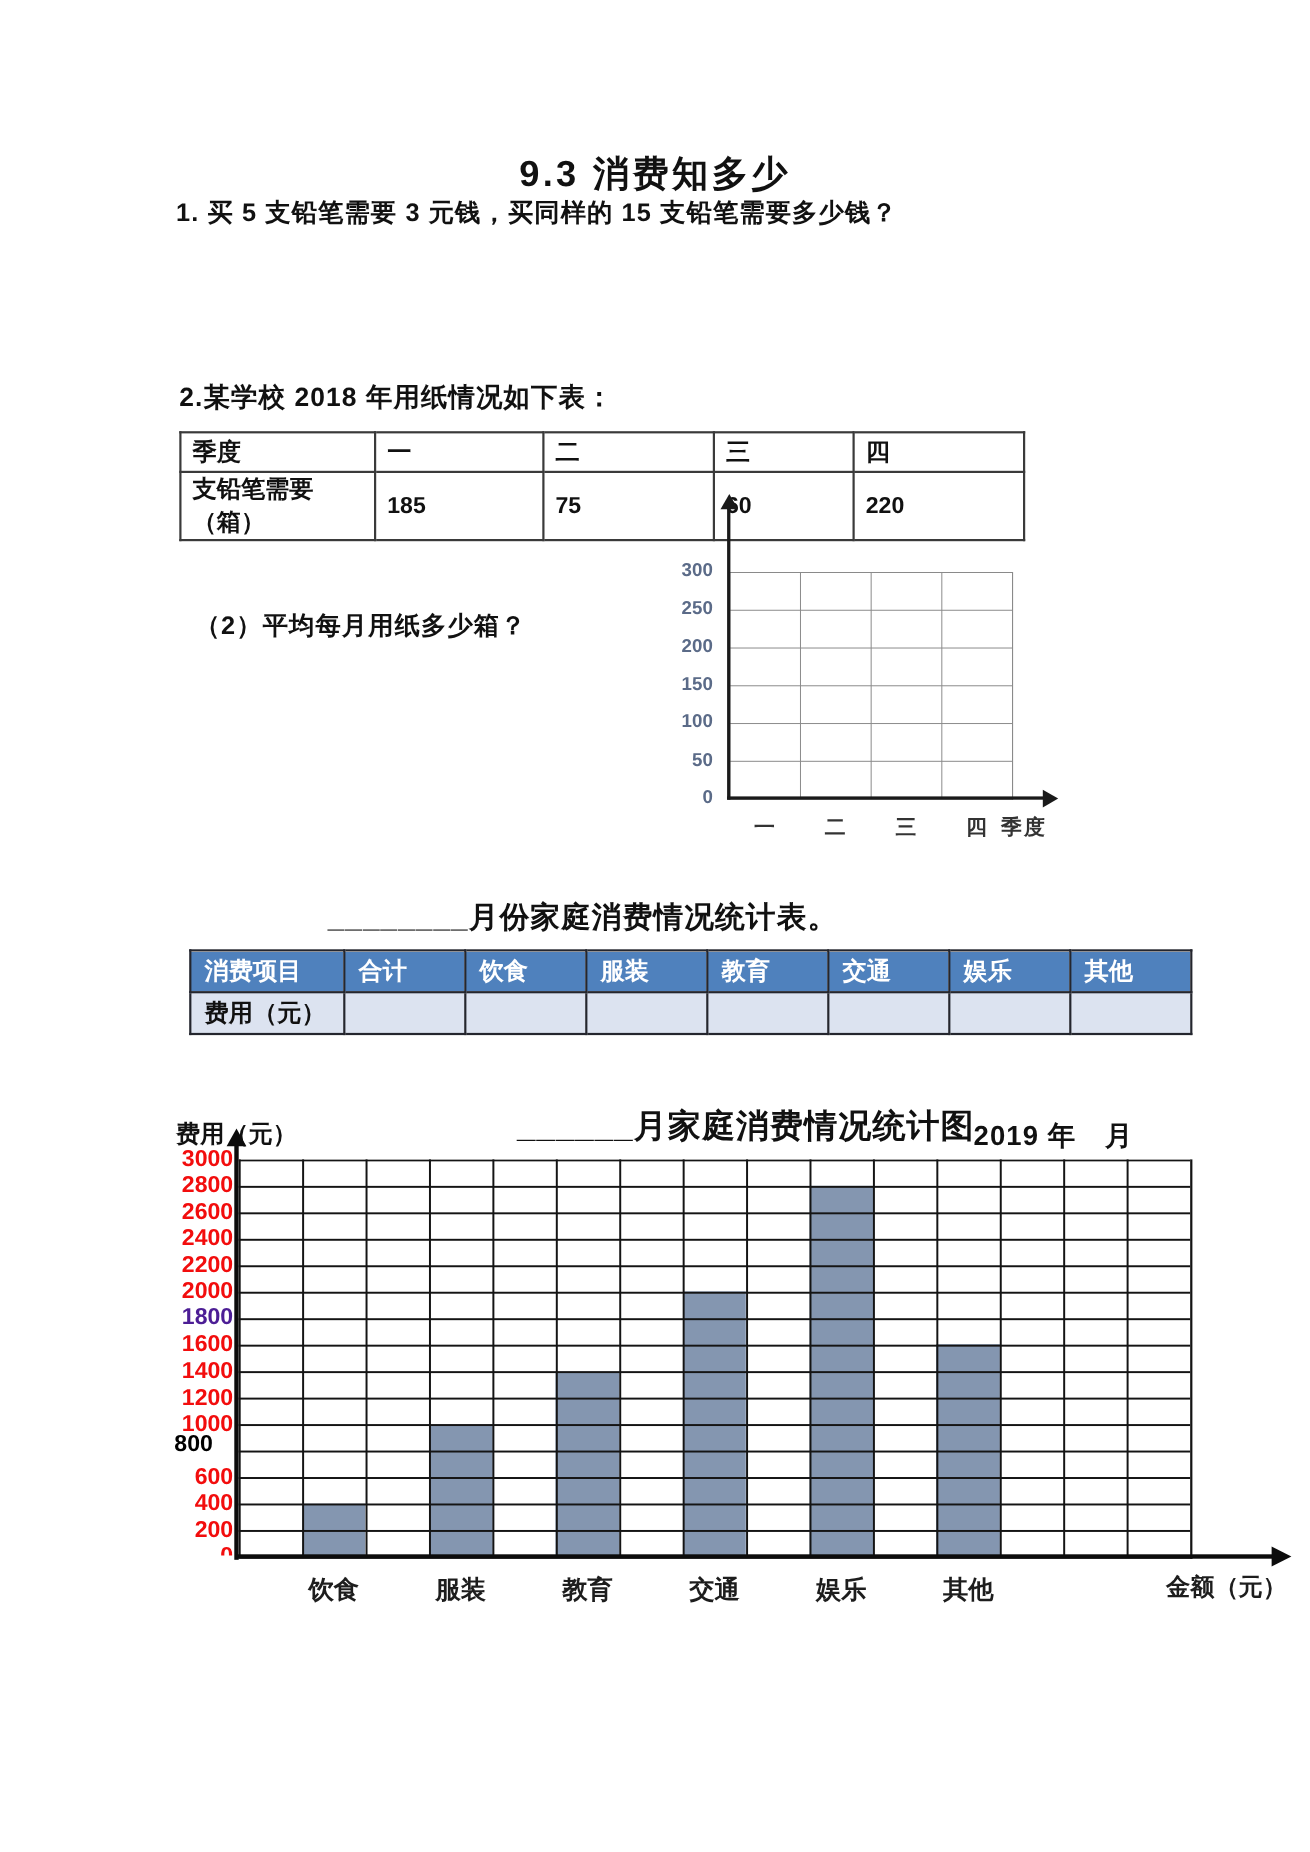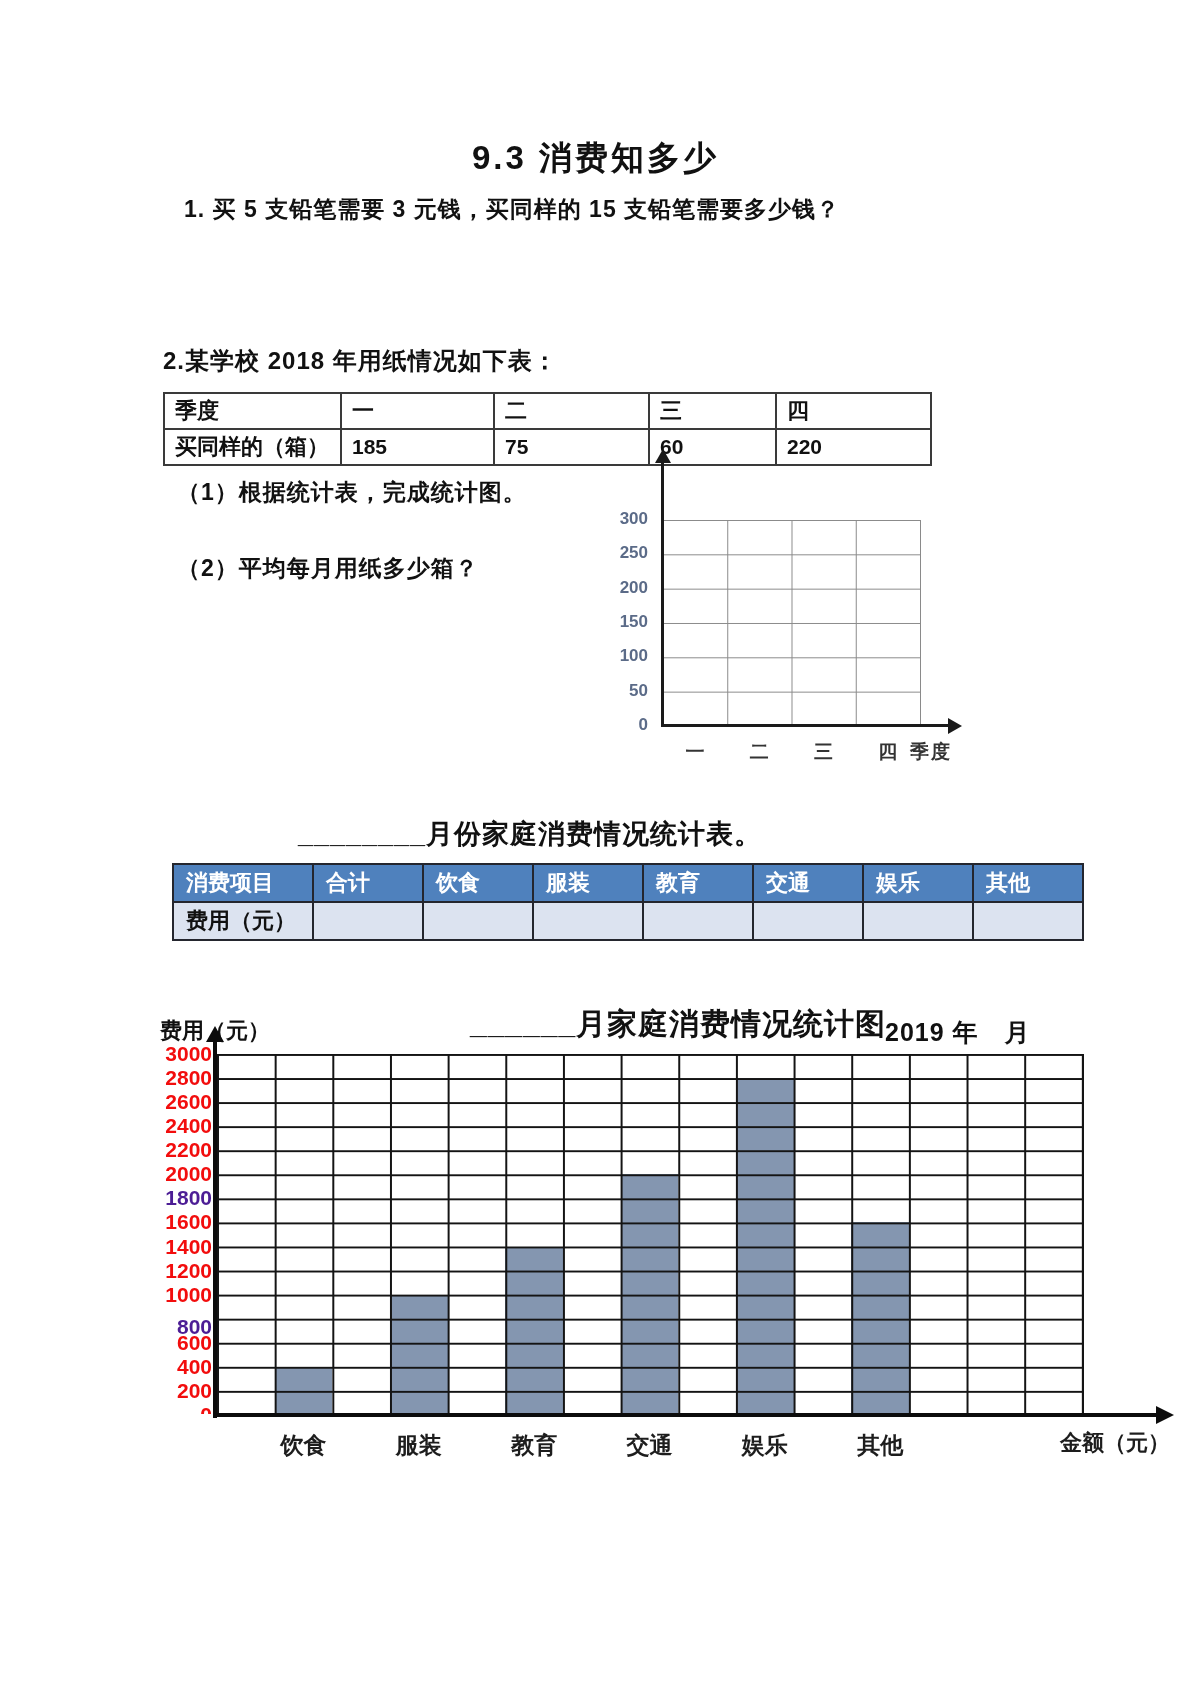--- a/index.html
+++ b/index.html
@@ -51,51 +51,50 @@
   .c2-xtick{position:absolute;top:430px;text-align:center;font-size:23px;font-weight:600;color:#1d1d1d;}
   .c2-xlab{left:920px;top:428px;font-size:22px;font-weight:600;color:#1d1d1d;}
 </style>
 </head>
 <body>
 
 <div class="page">
 
   <div class="abs page-title">9.3 消费知多少</div>
 
-  <div class="abs q-text cjk" style="left:160px;top:194px;margin-left:24px;">1.  买 5 支铅笔需要 3 元钱，买同样的 15 支铅笔需要多少钱？</div>
+  <div class="abs q-text cjk" style="left:160px;top:178px;">1.  买 5 支铅笔需要 3 元钱，买同样的 15 支铅笔需要多少钱？</div>
 
   <div class="abs q-text cjk" style="left:163px;top:345px;font-size:24px;">2.某学校 2018 年用纸情况如下表：</div>
 
   <table class="abs t1">
     <colgroup>
         <col style="width:177px">
         <col style="width:153px">
         <col style="width:155px">
         <col style="width:127px">
         <col style="width:155px">
       </colgroup>
     <tbody>
         <tr>
       <td>季度</td>
       <td>一</td>
       <td>二</td>
       <td>三</td>
       <td>四</td>
     </tr>
     <tr>
-      <td>买同样的（箱）</td>
+      <td>支铅笔需要（箱）</td>
       <td class="num">185</td>
       <td class="num">75</td>
       <td class="num">60</td>
       <td class="num">220</td>
     </tr>
   </tbody>
     </table>
 
-  <div class="abs q-text cjk" style="left:177px;top:477px;">（1）根据统计表，完成统计图。</div>
   <div class="abs q-text cjk" style="left:177px;top:553px;">（2）平均每月用纸多少箱？</div>
 
   <div class="abs c1" id="c1">
     <div class="abs c1-plot"></div>
     <div class="abs c1-yaxis"></div>
     <div class="abs c1-yarrow"></div>
     <div class="abs c1-xaxis"></div>
     <div class="abs c1-xarrow"></div>
     <div id="c1-ylabels">
         <div class="c1-ytick" style="top: 64px;">300</div>
@@ -174,21 +173,21 @@
         <div class="c2-ytick" style="top: 66.0667px; color: rgb(242, 13, 13);">2800</div>
         <div class="c2-ytick" style="top: 90.1333px; color: rgb(242, 13, 13);">2600</div>
         <div class="c2-ytick" style="top: 114.2px; color: rgb(242, 13, 13);">2400</div>
         <div class="c2-ytick" style="top: 138.267px; color: rgb(242, 13, 13);">2200</div>
         <div class="c2-ytick" style="top: 162.333px; color: rgb(242, 13, 13);">2000</div>
         <div class="c2-ytick" style="top: 186.4px; color: #4c1d95;">1800</div>
         <div class="c2-ytick" style="top: 210.467px; color: rgb(242, 13, 13);">1600</div>
         <div class="c2-ytick" style="top: 234.533px; color: rgb(242, 13, 13);">1400</div>
         <div class="c2-ytick" style="top: 258.6px; color: rgb(242, 13, 13);">1200</div>
         <div class="c2-ytick" style="top: 282.667px; color: rgb(242, 13, 13);">1000</div>
-        <div class="c2-ytick" style="top: 315px; color: #4c1d95;">800</div>
+        <div class="c2-ytick" style="top: 301px; color: #000000; text-align: center;">800</div>
         <div class="c2-ytick" style="top: 330.8px; color: rgb(242, 13, 13);">600</div>
         <div class="c2-ytick" style="top: 354.867px; color: rgb(242, 13, 13);">400</div>
         <div class="c2-ytick" style="top: 378.933px; color: rgb(242, 13, 13);">200</div>
         <div class="c2-ytick clipped" style="top: 403px; color: rgb(242, 13, 13);">0</div>
       </div>
     <div id="c2-xlabels">
         <div class="c2-xtick" style="left: 134.67px; width: 57.67px;">饮食</div>
         <div class="c2-xtick" style="left: 250.01px; width: 57.67px;">服装</div>
         <div class="c2-xtick" style="left: 365.35px; width: 57.67px;">教育</div>
         <div class="c2-xtick" style="left: 480.69px; width: 57.67px;">交通</div>

